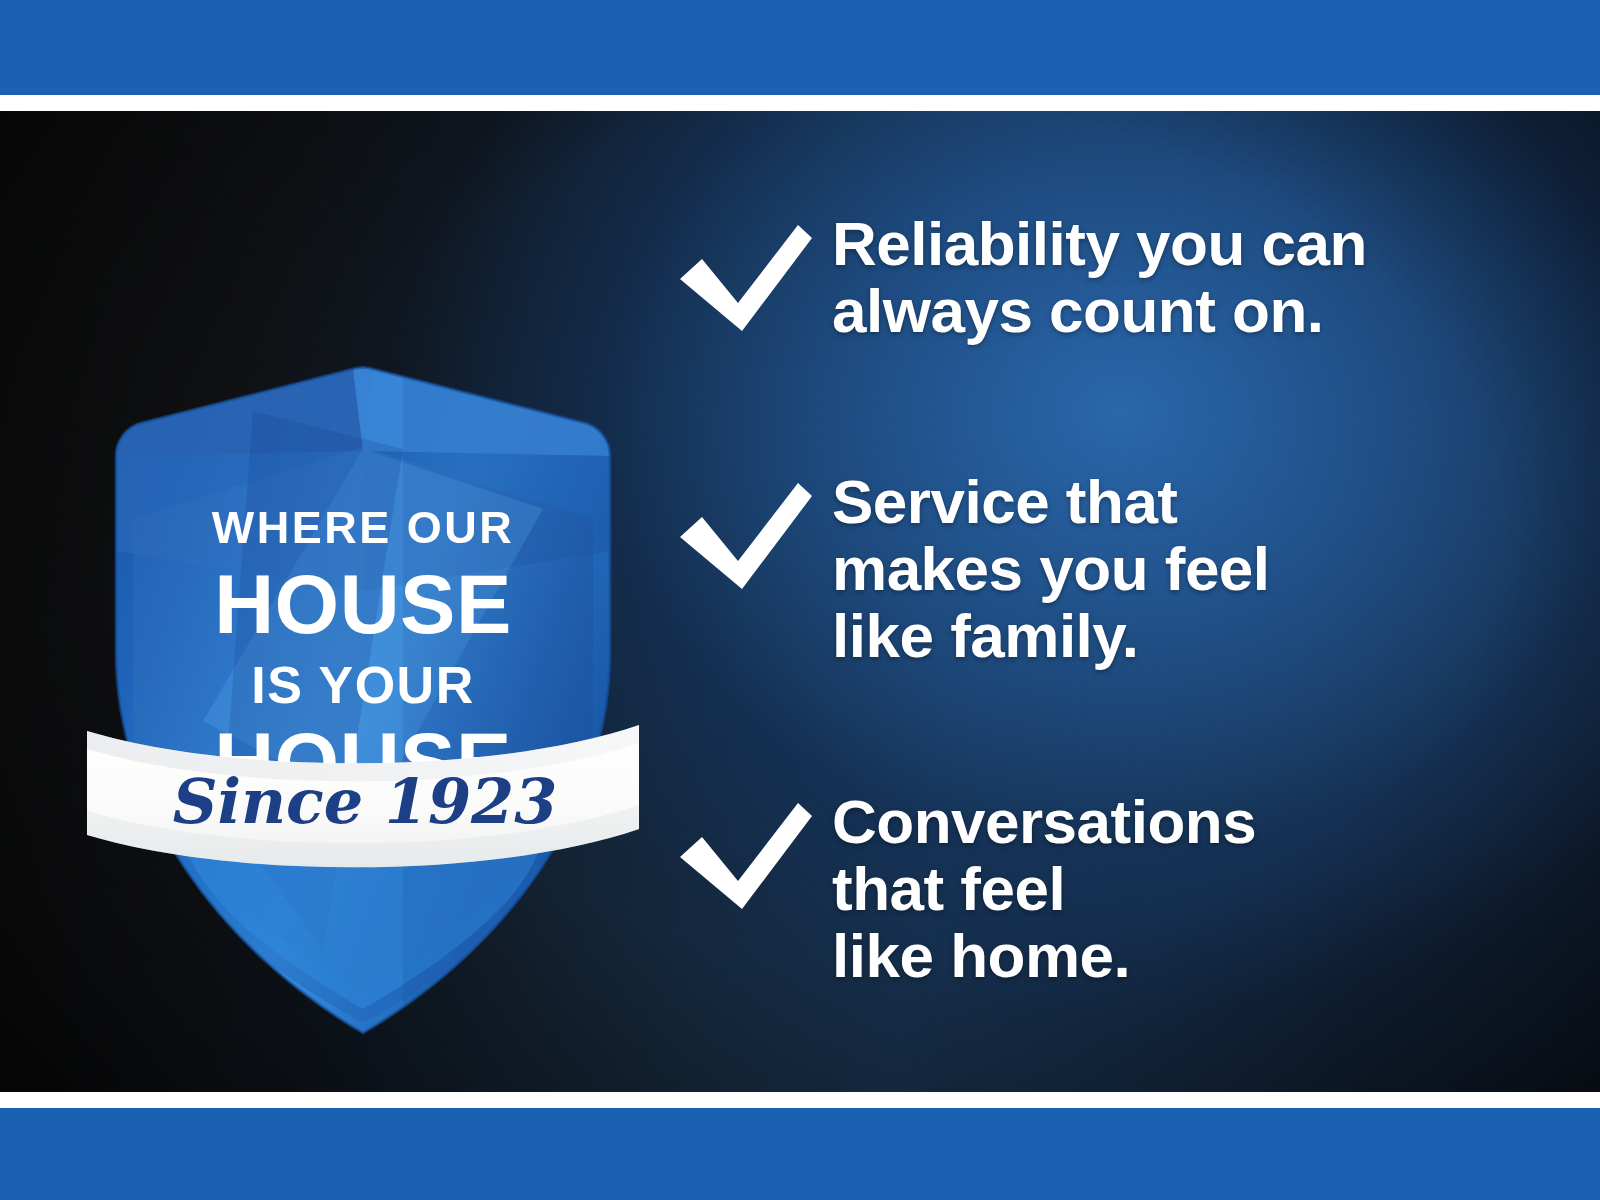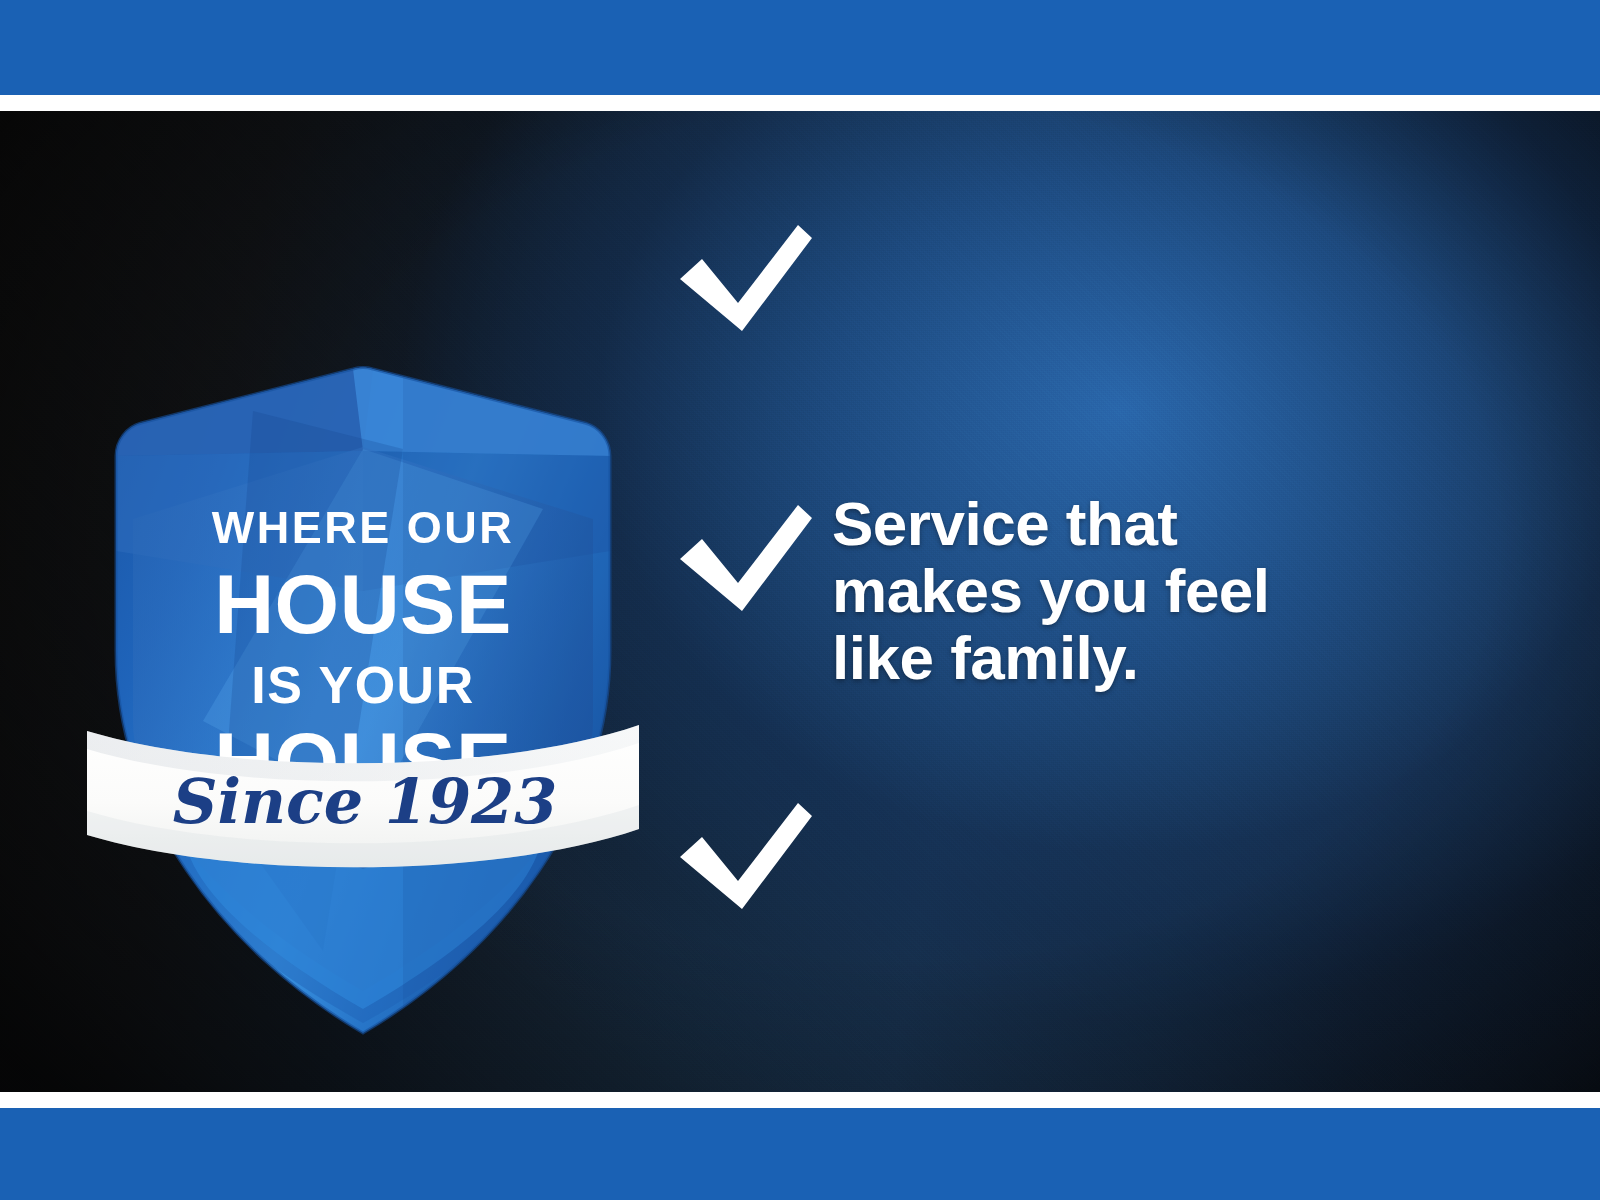--- a/index.html
+++ b/index.html
@@ -120,21 +120,21 @@
     left: 672px;
     top: 100px;
     width: 850px;
   }
   .bullet {
     position: absolute;
     display: flex;
     align-items: flex-start;
   }
   #bullet-0 { top: 0px;   }
-  #bullet-1 { top: 258px; margin-top: 22px; }
+  #bullet-1 { top: 258px; }
   #bullet-2 { top: 578px; }
 
   .check-wrap {
     width: 160px;
     flex: 0 0 160px;
     padding-top: 6px;
   }
   .check-wrap svg { display: block; }
 
   .bullet-text {
@@ -246,39 +246,44 @@
     </div>
 
     <div id="bullets">
 
       <div class="bullet" id="bullet-0">
         <div class="check-wrap">
           <svg width="145" height="115" viewBox="0 0 145 115">
             <path d="M8,62 L30,42 L66,86 L126,8 L140,21 L70,114 Z" fill="#ffffff"></path>
           </svg>
         </div>
+        <div class="bullet-text">Reliability you can
+always count on.</div>
       </div>
 
       <div class="bullet" id="bullet-1">
         <div class="check-wrap">
           <svg width="145" height="115" viewBox="0 0 145 115">
             <path d="M8,62 L30,42 L66,86 L126,8 L140,21 L70,114 Z" fill="#ffffff"></path>
           </svg>
         </div>
         <div class="bullet-text">Service that
 makes you feel
 like family.</div>
       </div>
 
       <div class="bullet" id="bullet-2">
         <div class="check-wrap">
           <svg width="145" height="115" viewBox="0 0 145 115">
             <path d="M8,62 L30,42 L66,86 L126,8 L140,21 L70,114 Z" fill="#ffffff"></path>
           </svg>
         </div>
+        <div class="bullet-text">Conversations
+that feel
+like home.</div>
       </div>
 
     </div>
   </div>
 
   <div class="white-gap" id="gap-bottom"></div>
   <div class="brand-bar" id="bar-bottom"></div>
 
 </div>
 

